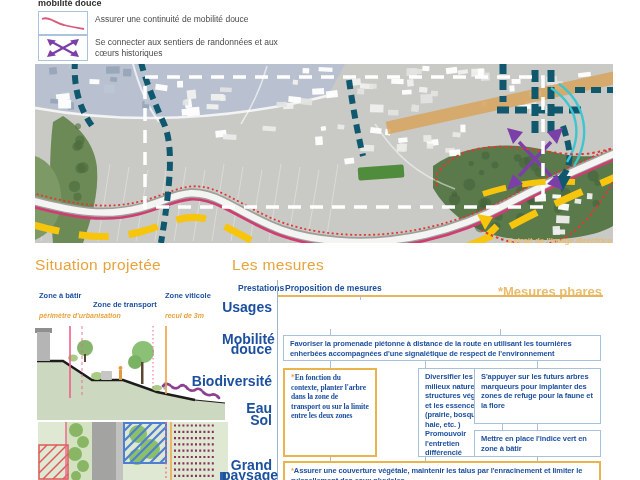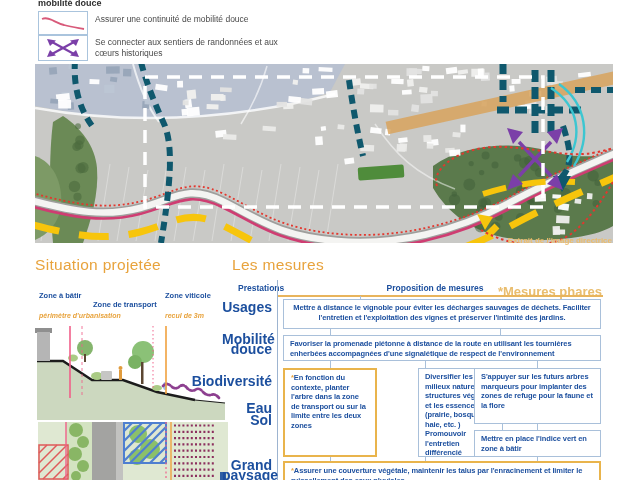--- a/index.html
+++ b/index.html
@@ -354,35 +354,34 @@
       <line x1="128" y1="0" x2="128" y2="58" stroke="#F0608A" stroke-width="1.2" stroke-dasharray="2,2.5"></line>
       <line x1="133" y1="0" x2="133" y2="58" stroke="#F0A13E" stroke-width="1.4"></line>
       <rect x="182" y="50" width="6" height="8" fill="#2E5FA3"></rect>
     </svg>
   </div>
 
   <div class="abs sec-title" style="left:232px;top:256px;">Les mesures</div>
 
   <div class="abs th" style="left:238px;top:283px;">Prestations</div>
   <div class="abs vline"></div>
-  <div class="abs th" style="left:277px;top:283px;width:316px;text-align:center;">Proposition de mesures</div>
+  <div class="abs th" style="left:285px;top:283px;width:316px;text-align:left;">Proposition de mesures</div>
   <div class="abs note" style="left:490px;top:284px;width:112px;text-align:right;">*Mesures phares</div>
   <div class="abs hline"></div>
 
   <div class="abs row-lbl" style="top:302px;">Usages</div>
-  <div class="abs mbox" style="left:283px;top:299px;width:318px;height:30px;text-align:center;">Mettre à distance le vignoble pour éviter les décharges sauvages de déchets. Faciliter l'entretien et l'exploitation des vignes et préserver l'intimité des jardins.</div>
 
   <div class="abs row-lbl narrow" style="top:334px;">Mobilité douce</div>
   <div class="abs mbox" style="left:283px;top:335px;width:318px;height:26px;">Favoriser la promenade piétonne à distance de la route en utilisant les tournières enherbées accompagnées d'une signalétique de respect de l'environnement</div>
 
   <div class="abs row-lbl" style="top:376px;">Biodiversité</div>
   <div class="abs row-lbl" style="top:403px;">Eau</div>
   <div class="abs row-lbl" style="top:415px;">Sol</div>
 
-  <div class="abs mbox hl" style="left:283px;top:368px;width:94px;height:89px;"><span class="star">*</span><span>En fonction du contexte, planter l'arbre dans la zone de transport ou sur la limite entre les deux zones</span></div>
+  <div class="abs mbox hl" style="left:283px;top:368px;width:94px;height:89px;font-family:Liberation Serif, serif;"><span class="star">*</span><span>En fonction du contexte, planter l'arbre dans la zone de transport ou sur la limite entre les deux zones</span></div>
   <div class="abs mbox" style="left:383px;top:368px;width:85px;height:89px;margin-left:35px;">Diversifier les milieux naturels, les structures végétales et les essences (prairie, bosquet, haie, etc. ) Promouvoir l'entretien différencié</div>
   <div class="abs mbox" style="left:474px;top:430px;width:127px;height:27px;">Mettre en place l'indice vert en zone à bâtir</div>
   <div class="abs mbox" style="left:474px;top:368px;width:127px;height:56px;">S'appuyer sur les futurs arbres marqueurs pour implanter des zones de refuge pour la faune et la flore</div>
 
   <div class="abs row-lbl narrow" style="top:460px;">Grand paysage</div>
   <div class="abs mbox hl" style="left:283px;top:461px;width:318px;height:28px;"><span class="star">*</span><span>Assurer une couverture végétale, maintenir les talus par l'enracinement et limiter le ruissellement des eaux pluviales</span></div>
 
   <div class="tick" style="left:360px;top:296px;height:4px;"></div>
   <div class="tick" style="left:330px;top:329px;height:7px;"></div>
   <div class="tick" style="left:500px;top:329px;height:7px;"></div>

